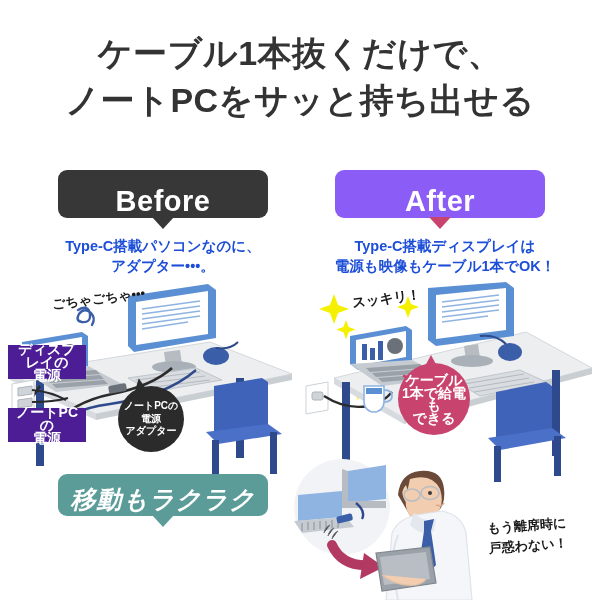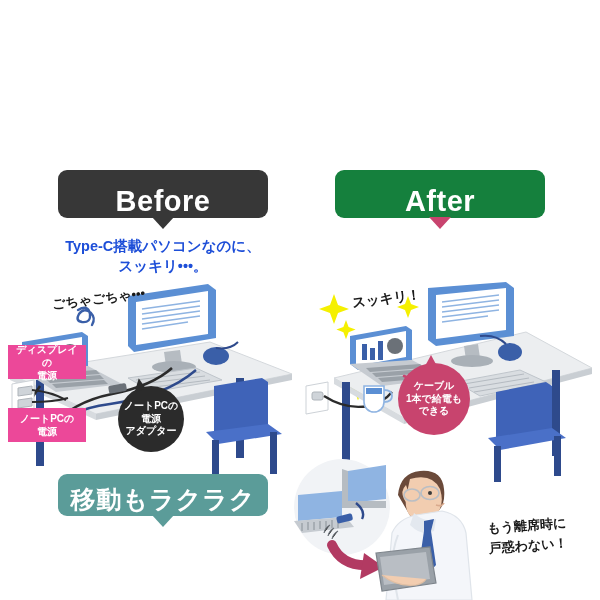--- a/index.html
+++ b/index.html
@@ -29,25 +29,25 @@
   .banner .tail {
     position: absolute; bottom: -11px; left: 50%;
     margin-left: -11px; width: 0; height: 0;
     border-left: 11px solid transparent;
     border-right: 11px solid transparent;
   }
   #banner-before { left: 58px;  top: 170px; width: 210px; height: 48px; background: #373737; }
   #banner-before .tail { border-top: 12px solid #373737; }
   #banner-before .txt { font-size: 29px; letter-spacing: .5px; }
 
-  #banner-after  { left: 335px; top: 170px; width: 210px; height: 48px; background: #15803d; }
+  #banner-after  { left: 335px; top: 170px; width: 210px; height: 48px; background: #8b5cf6; }
   #banner-after .tail { border-top: 12px solid #c8446e; }
   #banner-after .txt { font-size: 29px; letter-spacing: .5px; }
 
-  #banner-move { left: 58px; top: 474px; width: 210px; height: 42px; background: #5b9c99; }
+  #banner-move { left: 58px; top: 474px; width: 210px; height: 42px; background: #5b9c99; font-style: italic; }
   #banner-move .tail { border-top: 12px solid #5b9c99; }
   #banner-move .txt { font-size: 25px; letter-spacing: 1px; }
 
   
   .caption {
     position: absolute; text-align: center;
     color: #1d4ed8; font-weight: bold; font-size: 14.5px; line-height: 20px;
   }
   #cap-before { left: 43px;  top: 236px; width: 240px; }
   #cap-after  { left: 320px; top: 236px; width: 250px; }
@@ -64,22 +64,22 @@
     position: absolute; font-weight: bold; color: #1a1a1a;
     white-space: nowrap;
   }
   #note-gocha  { left: 52px;  top: 290px; font-size: 13px; transform: rotate(-7deg); }
   #note-sukkiri{ left: 352px; top: 290px; font-size: 13.5px; transform: rotate(-7deg); }
   #note-mou    { left: 488px; top: 515px; font-size: 13px; line-height: 20px;
                  white-space: normal; width: 105px; transform: rotate(-4deg); }
 
   
   .gbox {
-    position: absolute; background: #ec4899; color: #ffffff;
-    font-weight: bold; font-size: 10px; line-height: 13px;
+    position: absolute; background: #4c1d95; color: #ffffff;
+    font-weight: bold; font-size: 14px; line-height: 13px;
     text-align: center; display: flex; align-items: center;
     justify-content: center; padding: 3px 4px;
   }
   #gbox-display { left: 8px;  top: 345px; width: 78px; height: 34px; }
   #gbox-notepc  { left: 8px;  top: 408px; width: 78px; height: 34px; }
 
   
   #badge-adapter {
     position: absolute; left: 118px; top: 386px;
     width: 66px; height: 66px; border-radius: 50%;
@@ -91,48 +91,56 @@
     content: ""; position: absolute; top: -7px; left: 14px;
     width: 0; height: 0; border-left: 9px solid transparent;
     border-right: 3px solid transparent; border-bottom: 12px solid #2b2b2b;
     transform: rotate(-20deg);
   }
   
   #badge-cable {
     position: absolute; left: 398px; top: 363px;
     width: 72px; height: 72px; border-radius: 50%;
     background: #c8446e; color: #fff; font-weight: bold;
-    font-size: 10px; line-height: 12.5px; text-align: center;
+    font-size: 14px; line-height: 12.5px; text-align: center;
     display: flex; align-items: center; justify-content: center;
   }
   #badge-cable::after {
     content: ""; position: absolute; top: -8px; left: 26px;
     width: 0; height: 0; border-left: 7px solid transparent;
     border-right: 7px solid transparent; border-bottom: 13px solid #c8446e;
   }
   .badge-lines { padding: 0 2px; }
 </style>
 </head>
 <body>
 
 <div id="page">
 
+  <div class="headline">
+    <span class="l1">ケーブル1本抜くだけで、</span>
+    <span class="l2">ノートPCをサッと持ち出せる</span>
+  </div>
 
   <div class="banner" id="banner-before">
     <span class="txt">Before</span>
     <span class="tail"></span>
   </div>
   <div class="caption" id="cap-before">
     <span>Type-C搭載パソコンなのに、</span><br>
-    <span>スッキリ•••。</span>
+    <span>アダプター•••。</span>
   </div>
 
   <div class="banner" id="banner-after">
     <span class="txt">After</span>
     <span class="tail"></span>
+  </div>
+  <div class="caption" id="cap-after">
+    <span>Type-C搭載ディスプレイは</span><br>
+    <span>電源も映像もケーブル1本でOK！</span>
   </div>
 
   <svg class="scene" id="scene-before" viewBox="0 0 300 200">
 
     <path d="M78 28 q10 -6 12 4 q1 9 -8 8 q-7 -1 -3 -8 q5 -7 12 -1 q5 5 1 12" fill="none" stroke="#3a5fa8" stroke-width="2.4" stroke-linecap="round"></path>
 
     <polygon points="10,92 210,60 292,92 96,132" fill="#eceef0" stroke="#d4d8dc" stroke-width="1"></polygon>
     <polygon points="10,92 96,132 96,138 10,98" fill="#d7dbdf"></polygon>
     <polygon points="292,92 96,132 96,138 292,98" fill="#c9ced3"></polygon>
 

